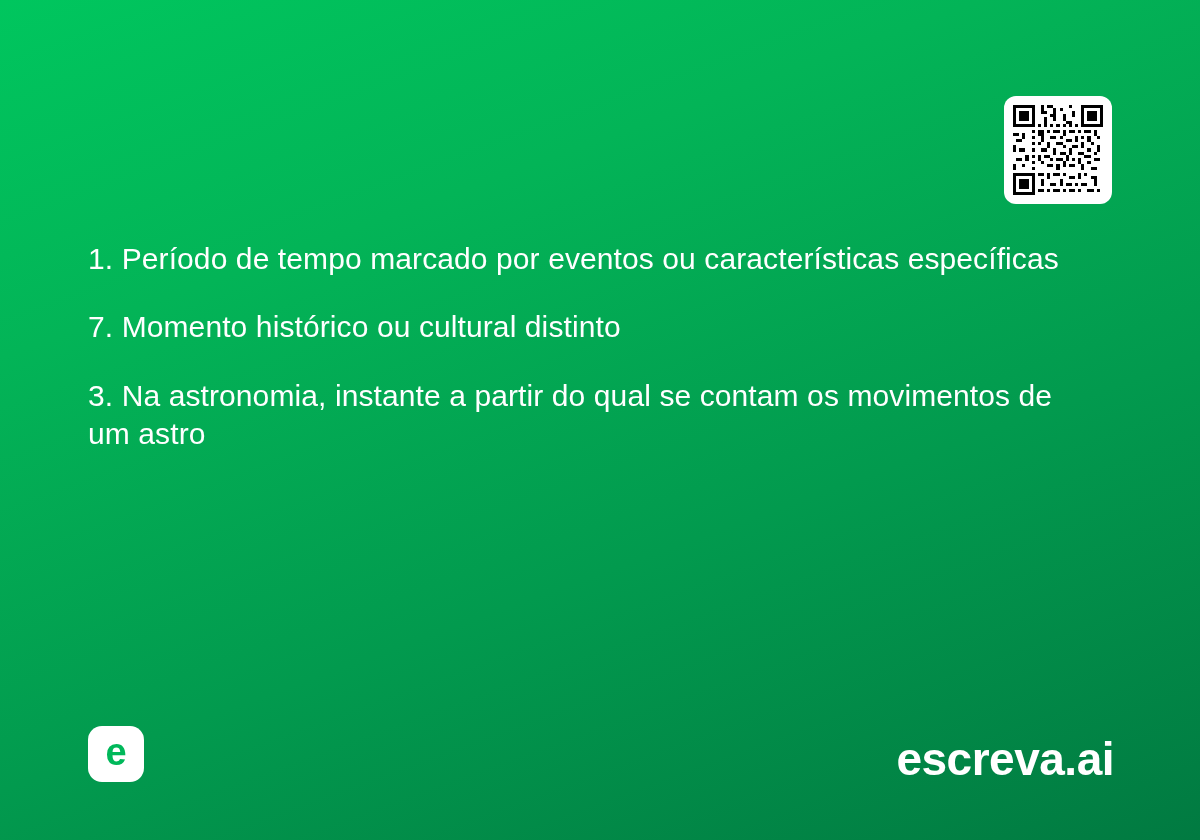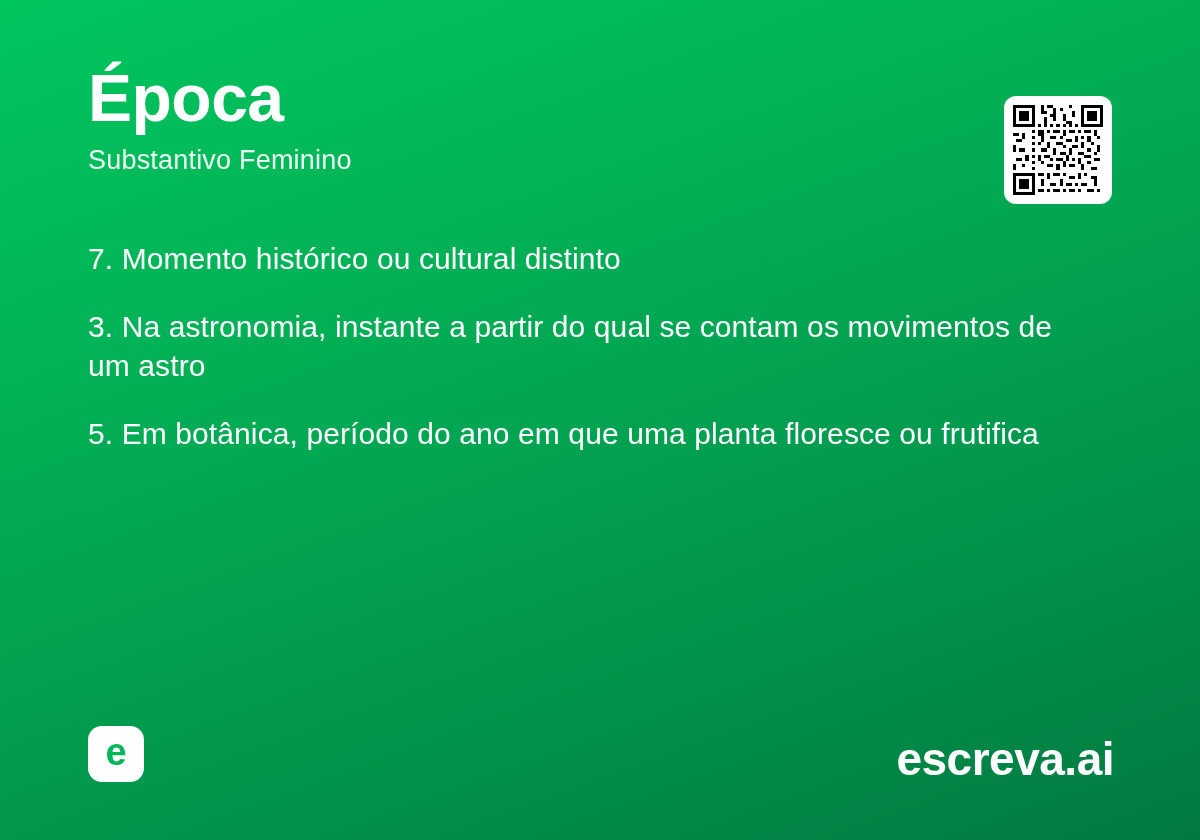--- a/index.html
+++ b/index.html
@@ -106,24 +106,20 @@
     letter-spacing: -0.5px;
     line-height: 1;
     text-align: center;
   }
 </style>
 </head>
 <body>
 
 <div id="card">
 
-  <div id="header">
-    <div id="word">Época</div>
-    <div id="pos">Substantivo Feminino</div>
-  </div>
 
   <div id="qr-wrap">
     <svg viewBox="0 0 29 29" shape-rendering="crispEdges" aria-hidden="true">
       <rect width="29" height="29" fill="#ffffff"></rect>
       <g fill="#000000">
 
         <rect x="0" y="0" width="7" height="1"></rect>
           <rect x="0" y="6" width="7" height="1"></rect>
         <rect x="0" y="0" width="1" height="7"></rect>
           <rect x="6" y="0" width="1" height="7"></rect>
@@ -249,23 +245,23 @@
           <rect x="16" y="27" width="1" height="1"></rect>
         <rect x="18" y="27" width="2" height="1"></rect>
           <rect x="21" y="27" width="1" height="1"></rect>
         <rect x="24" y="27" width="2" height="1"></rect>
           <rect x="27" y="27" width="1" height="1"></rect>
       </g>
     </svg>
   </div>
 
   <div id="definitions">
+    <p class="definition">1. Período de tempo marcado por eventos ou características específicas</p>
     <p class="definition">7. Momento histórico ou cultural distinto</p>
     <p class="definition">3. Na astronomia, instante a partir do qual se contam os movimentos de um astro</p>
-    <p class="definition">5. Em botânica, período do ano em que uma planta floresce ou frutifica</p>
   </div>
 
   <div id="logo-badge">
     <span class="mark">e</span>
   </div>
 
   <div id="brand">escreva.ai</div>
 
 </div>
 

